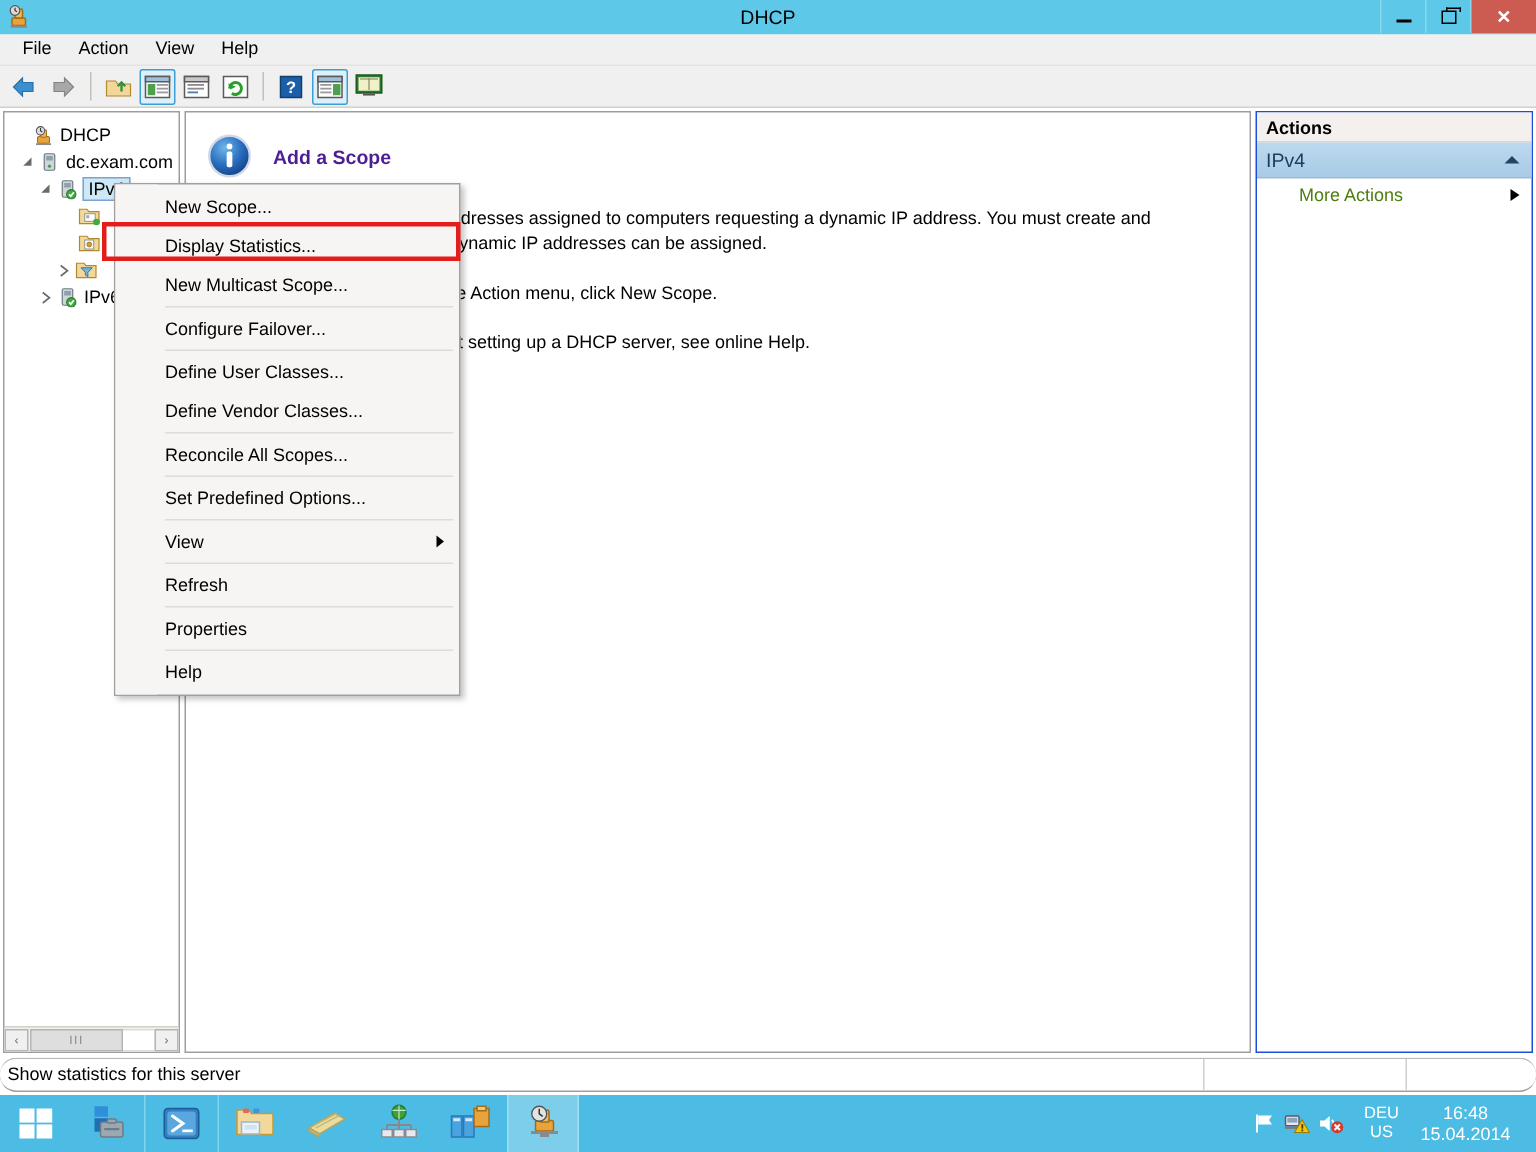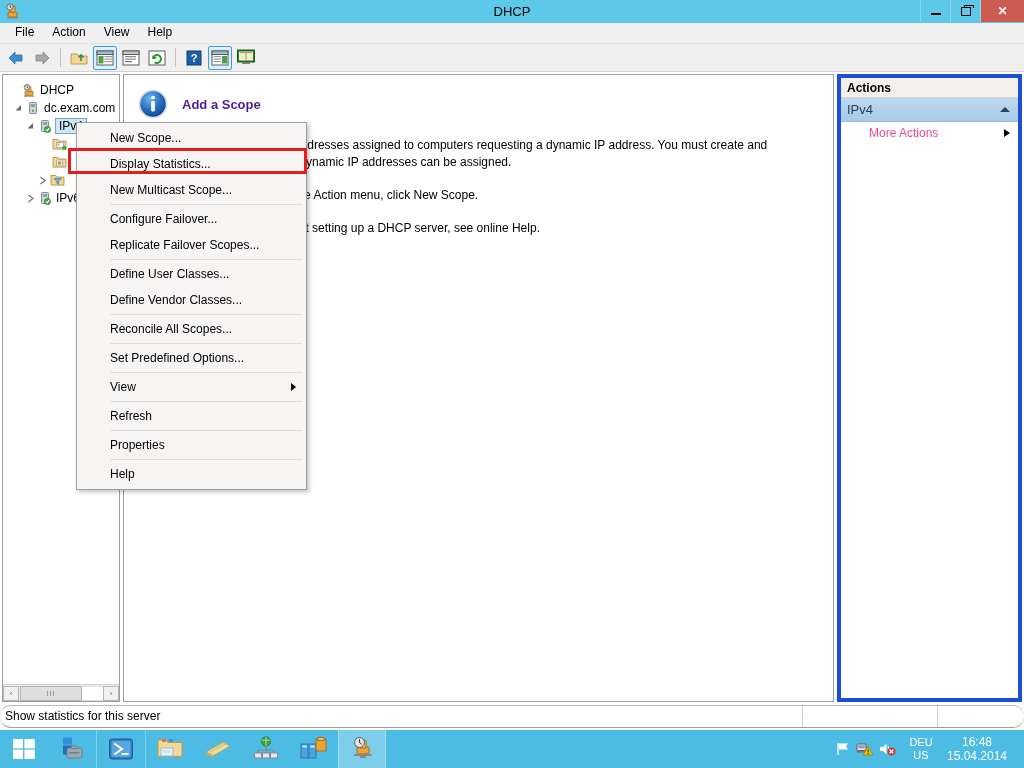--- a/index.html
+++ b/index.html
@@ -120,37 +120,37 @@
     margin-left: 14px; font-size: 13px; font-weight: bold; color: #4c1d95;
   }
   .content-body { padding: 18px 24px 0 40px; }
   .content-body p {
     margin: 0 0 16px 0; font-size: 12px; color: #000; line-height: 17px;
   }
 
   
   .actions-pane {
     position: absolute; left: 837px; top: 74px; width: 185px; height: 628px;
-    background: #fff; border: 4px solid #1d4ed8;
+    background: #fff; border: 1px solid #1d4ed8;
   }
   .actions-title {
     height: 20px; line-height: 20px; padding-left: 6px;
     background: #f3f0ee; border-bottom: 1px solid #d8d4d0;
     font-size: 12px; font-weight: bold; color: #000;
   }
   .actions-group {
     height: 24px; display: flex; align-items: center; justify-content: space-between;
     padding: 0 8px 0 6px;
     background: linear-gradient(to bottom,#bcd9ee,#a9cbe6);
     border-bottom: 1px solid #9bbcd6;
     font-size: 13px; color: #1d3c5c;
   }
   .actions-item {
     height: 22px; display: flex; align-items: center; justify-content: space-between;
-    padding: 0 8px 0 28px; font-size: 12px; color: #ec4899;
+    padding: 0 8px 0 28px; font-size: 12px; color: #4d7c0f;
   }
   .caret-up { width:0;height:0;border-left:5px solid transparent;border-right:5px solid transparent;border-bottom:5px solid #24455f; }
   .caret-right { width:0;height:0;border-top:4px solid transparent;border-bottom:4px solid transparent;border-left:6px solid #000; }
 
   
   .statusbar {
     position: absolute; left: 0; top: 705px; width: 1024px; height: 23px;
     background: #fff; border-top: 1px solid #b9b9b9; border-bottom: 1px solid #9e9e9e;
     display: flex; align-items: center; border-radius: 11px;
   }
@@ -475,21 +475,20 @@
     </div>
   </div>
 
   <div class="ctxmenu">
     <div class="ctx-gutter"></div>
     <div class="ctx-item">New Scope...</div>
     <div class="ctx-item">Display Statistics...</div>
     <div class="ctx-item">New Multicast Scope...</div>
     <div class="ctx-sep"></div>
     <div class="ctx-item">Configure Failover...</div>
-    <div class="ctx-item">Replicate Failover Scopes...</div>
     <div class="ctx-sep"></div>
     <div class="ctx-item">Define User Classes...</div>
     <div class="ctx-item">Define Vendor Classes...</div>
     <div class="ctx-sep"></div>
     <div class="ctx-item">Reconcile All Scopes...</div>
     <div class="ctx-sep"></div>
     <div class="ctx-item">Set Predefined Options...</div>
     <div class="ctx-sep"></div>
     <div class="ctx-item">
       <span>View</span>

